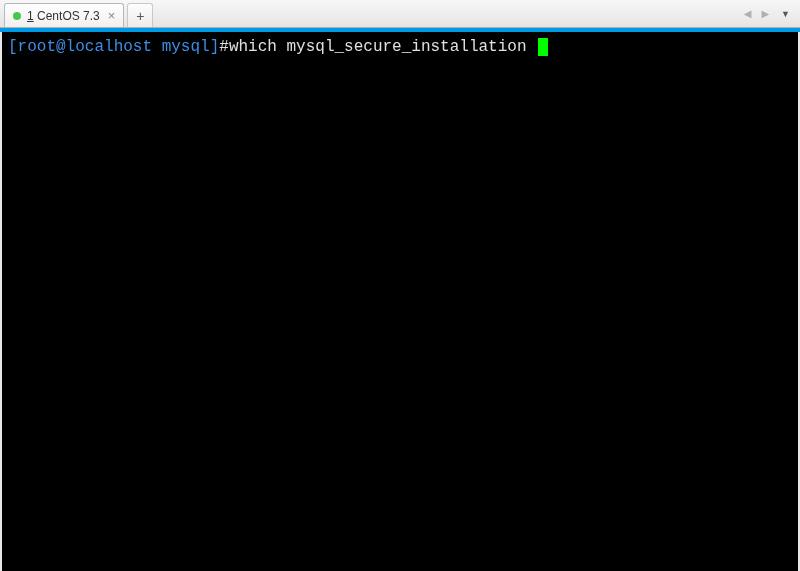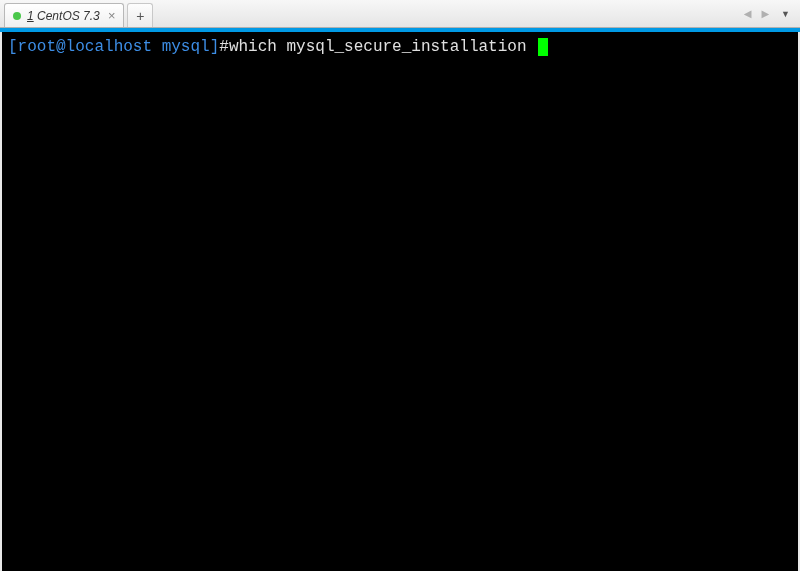--- a/index.html
+++ b/index.html
@@ -31,21 +31,20 @@
       border: 1px solid #b8b8b8;
       border-bottom: none;
       border-radius: 3px 3px 0 0;
       padding: 0 6px 0 8px;
       margin-top: 3px;
       font-size: 12px;
       color: #333;
       cursor: pointer;
       gap: 6px;
       min-width: 110px;
-      font-style: italic;
     }
     .tab-indicator {
       width: 8px;
       height: 8px;
       background: #4ac74a;
       border-radius: 50%;
       flex-shrink: 0;
     }
     .tab-label {
       flex: 1;

